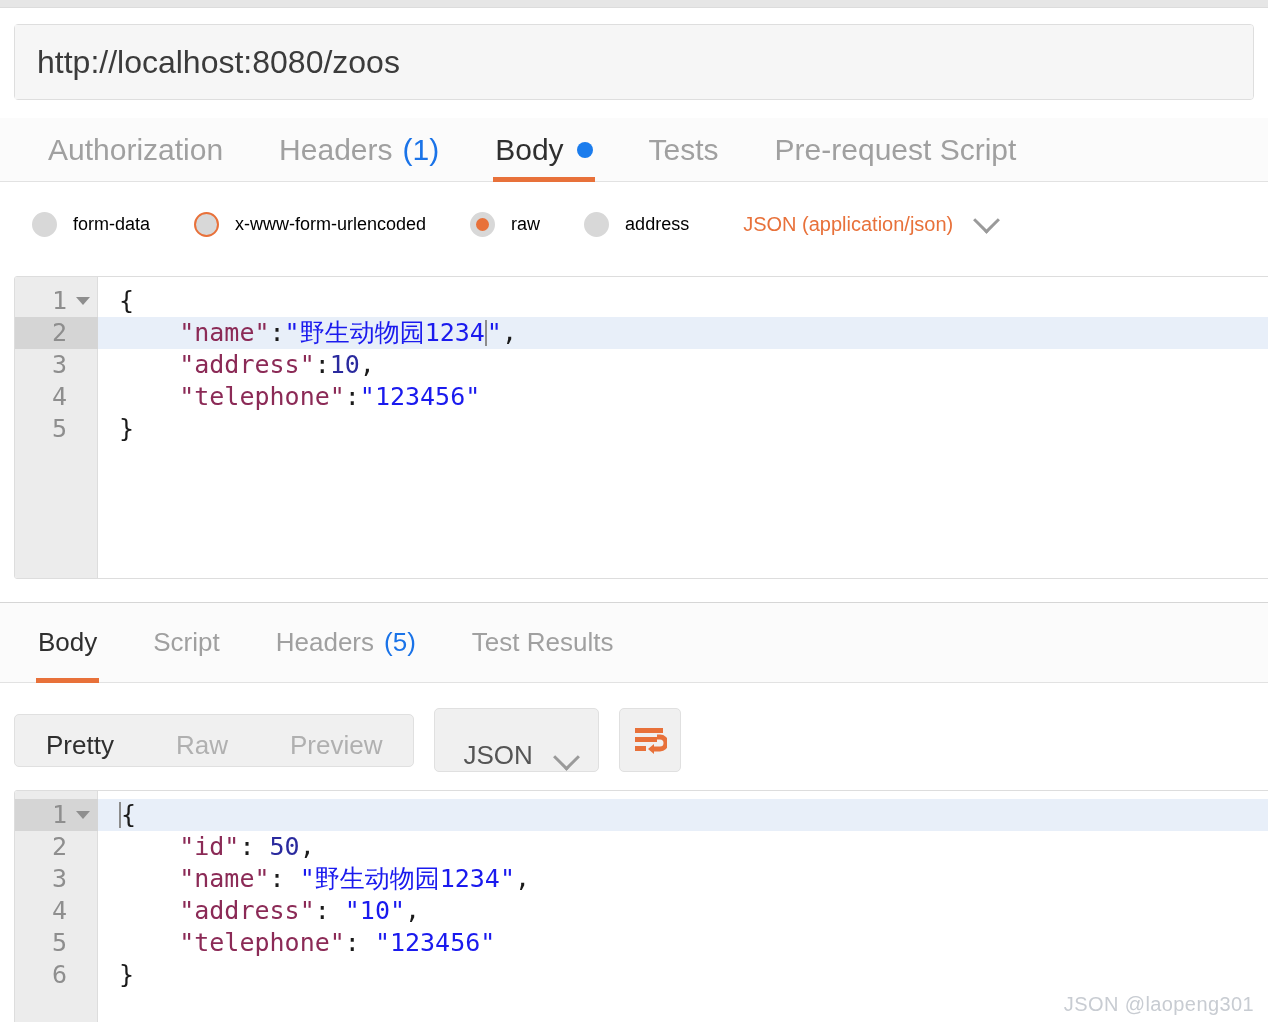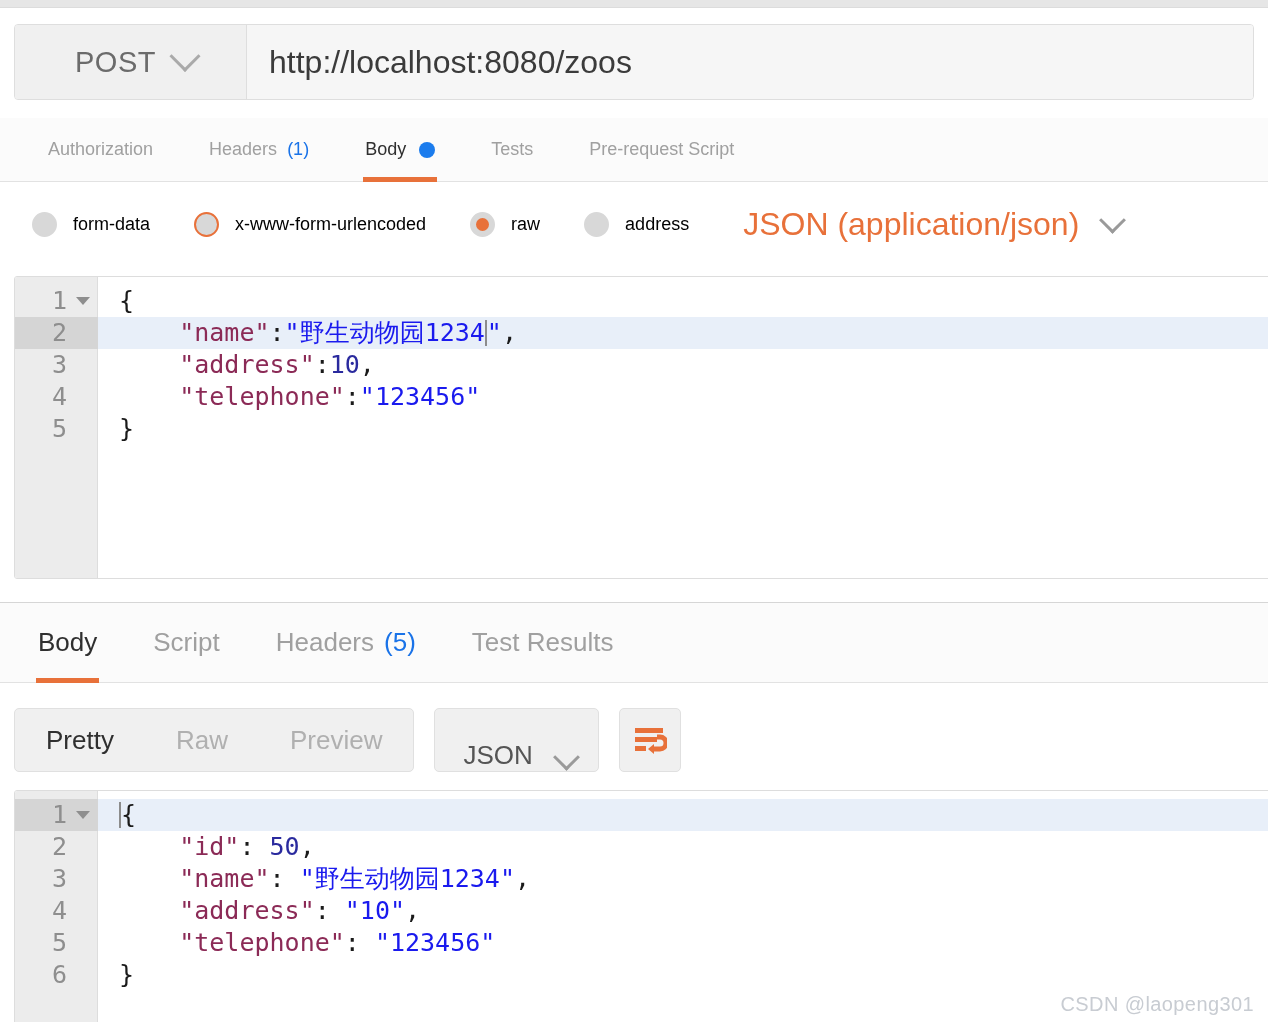--- a/index.html
+++ b/index.html
@@ -81,21 +81,21 @@
     border-bottom: 1px solid #e2e2e2;
     padding-left: 20px;
     box-sizing: border-box;
   }
   .tab {
     position: relative;
     height: 64px;
     display: flex;
     align-items: center;
     padding: 0 28px;
-    font-size: 18px;
+    font-size: 30px;
     color: #a0a0a0;
     cursor: pointer;
     white-space: nowrap;
   }
   .tab.active { color: #2f2f2f; }
   .tab.active::after {
     content: "";
     position: absolute;
     left: 26px; right: 26px; bottom: 0;
     height: 5px;
@@ -155,21 +155,21 @@
     background: #e8713a;
   }
   .radio-label { font-size: 18px; color: #000000; }
   .content-type {
     display: flex;
     align-items: center;
     margin-left: 10px;
     cursor: pointer;
     white-space: nowrap;
   }
-  .content-type-label { font-size: 32px; color: #e8713a; }
+  .content-type-label { font-size: 20px; color: #e8713a; }
   .chev-sm {
     display: inline-block;
     margin-left: 24px;
     width: 16px; height: 16px;
     border-right: 3px solid #9a9a9a;
     border-bottom: 3px solid #9a9a9a;
     transform: rotate(45deg) translate(-3px,-3px);
   }
 
   
@@ -285,21 +285,21 @@
   
   .resp-toolbar {
     position: absolute; top: 708px; left: 14px;
     width: 1240px; height: 64px;
     display: flex;
     align-items: center;
   }
   .segmented {
     display: flex;
     align-items: flex-start;
-    height: 64px;
+    height: 53px;
     background: #f0f0f0;
     border: 1px solid #e0e0e0;
     border-radius: 5px;
     box-sizing: border-box;
   }
   .seg {
     height: 62px;
     display: flex;
     align-items: center;
     padding: 0 31px;
@@ -345,24 +345,20 @@
   }
 </style>
 </head>
 <body>
 
 <div id="app">
 
   <div class="top-strip"></div>
 
   <div class="url-bar">
-    <div class="method-box">
-      <span class="method-label">POST</span>
-      <span class="chev"></span>
-    </div>
     <div class="url-field">
       <span class="url-text">http://localhost:8080/zoos</span>
     </div>
   </div>
 
   <div class="req-tabs" id="request-tabs">
       <div class="tab">
         <span>Authorization</span>
       </div>
       <div class="tab">
@@ -477,14 +473,14 @@
         <div class="codetext" style="top: 72px; left: 20px;"><span class="k-pun">    </span><span class="k-key">"name"</span><span class="k-pun">: </span><span class="k-str">"野生动物园1234"</span><span class="k-pun">,</span></div>
         <div class="ln" style="top: 104px; left: -84px;">4</div>
         <div class="codetext" style="top: 104px; left: 20px;"><span class="k-pun">    </span><span class="k-key">"address"</span><span class="k-pun">: </span><span class="k-str">"10"</span><span class="k-pun">,</span></div>
         <div class="ln" style="top: 136px; left: -84px;">5</div>
         <div class="codetext" style="top: 136px; left: 20px;"><span class="k-pun">    </span><span class="k-key">"telephone"</span><span class="k-pun">: </span><span class="k-str">"123456"</span></div>
         <div class="ln" style="top: 168px; left: -84px;">6</div>
         <div class="codetext" style="top: 168px; left: 20px;"><span class="k-pun">}</span></div>
       </div>
   </div>
 
-  <div class="watermark">CSDN @laopeng301</div>
+  <div class="watermark">JSON @laopeng301</div>
 </div>
 
 </body></html>

